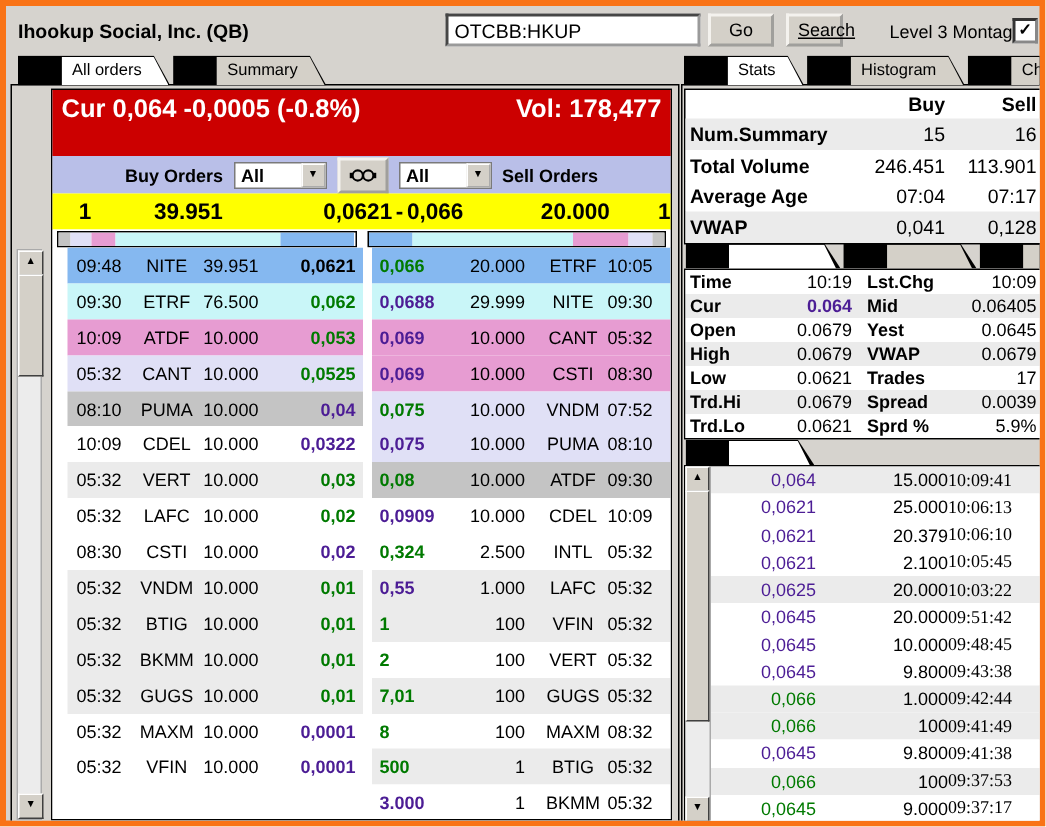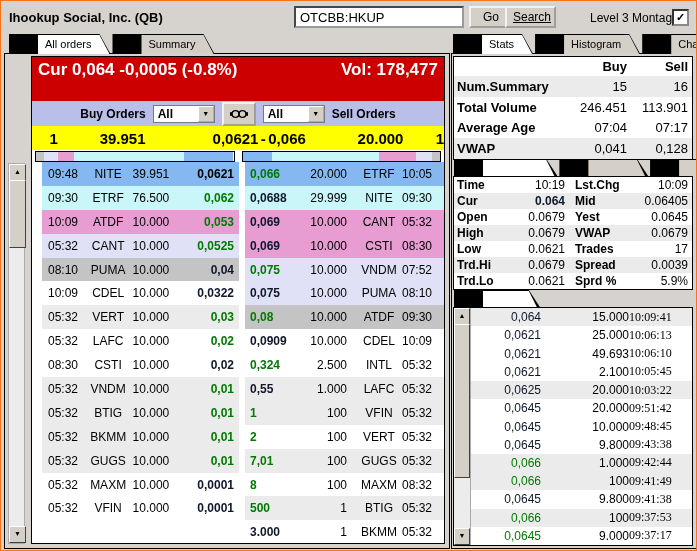--- a/index.html
+++ b/index.html
@@ -1,28 +1,28 @@
 <!DOCTYPE html>
 <html><head>
 <meta charset="utf-8">
 <style>
   html,body{margin:0;padding:0;background:#fff;}
   .window{position:relative;width:697px;height:551px;box-sizing:border-box;
-    background:#d6d3ce;border:1px solid #f97316;overflow:hidden;
+    background:#d6d3ce;border:4px solid #f97316;overflow:hidden;
     font-family:"Liberation Sans",sans-serif;color:#000;}
   
   .title{position:absolute;left:8px;top:9px;font-size:13px;font-weight:bold;}
   .symbol-input{position:absolute;left:293px;top:5px;width:158px;height:16px;
     border:2px inset #9a9a9a;background:#fff;font-family:"Liberation Sans",sans-serif;
     font-size:13px;padding:1px 4px;}
   .btn{position:absolute;top:5px;height:22px;background:#d4d0c8;
     border:2px outset #f4f2ee;font-family:"Liberation Sans",sans-serif;
     font-size:12px;text-align:center;}
   #go-btn{left:468px;width:44px;}
-  #search-btn{left:504px;width:51px;text-decoration:underline;}
+  #search-btn{left:520px;width:38px;text-decoration:underline;}
   .montage-label{position:absolute;left:589px;top:10px;font-size:12px;}
   .checkbox{position:absolute;left:671px;top:8px;width:13px;height:13px;
     background:#fff;border:2px inset #888;font-size:11px;line-height:12px;
     text-align:center;font-weight:bold;}
   
   .tabstrip{position:absolute;top:33px;height:20px;display:flex;gap:2px;z-index:3;}
   #left-tabs{left:8px;} #right-tabs{left:452px;}
   #quote-tabs{left:453px;top:158px;height:17px;} #trades-tabs{left:453px;top:289px;height:17px;}
   .tab{background:#000;clip-path:polygon(0 0,calc(100% - 11px) 0,100% 100%,0 100%);
     padding:1px 1px 0 1px;}
@@ -68,21 +68,21 @@
   .c-size{flex:1;text-align:right;padding-right:14px;}
   .c-price{width:54px;text-align:right;padding-right:5px;font-weight:bold;}
   .c-price-r{width:58px;padding-left:5px;font-weight:bold;}
   .c-size-r{flex:1;text-align:right;padding-right:9px;}
   .c-mmid-r{width:46px;text-align:center;}
   .c-time-r{width:42px;text-align:left;}
   
   .bg-blue{background:#85b8f0;} .bg-cyan{background:#c9f6f8;} .bg-pink{background:#e79cd2;}
   .bg-lav{background:#e0e0f6;} .bg-gray{background:#c4c4c4;} .bg-lgray{background:#ebebeb;}
   .bg-white{background:#fff;}
-  .c-green{color:#007a00;} .c-red{color:#0f172a;} .c-black{color:#000;}
+  .c-green{color:#007a00;} .c-red{color:#4c1d95;} .c-black{color:#000;}
   
   .sb{position:absolute;width:17px;background:#ececec;border:1px solid #aaa;box-sizing:border-box;}
   #book-sb{left:3px;top:109px;height:381px;}
   .sb-btn{position:absolute;left:0;width:15px;height:15px;background:#d4d0c8;
     border:1px solid;border-color:#fff #404040 #404040 #fff;font-size:7px;
     text-align:center;line-height:14px;}
   .sb-up{top:0;} .sb-down{bottom:0;}
   .sb-thumb{position:absolute;left:0;width:15px;background:#d4d0c8;
     border:1px solid;border-color:#fff #404040 #404040 #fff;}
   #book-sb .sb-thumb{top:16px;height:66px;}
@@ -502,21 +502,21 @@
             <span class="t-size">15.000</span>
             <span class="t-time">10:09:41</span>
           </div>
           <div class="trow bg-white">
             <span class="t-price c-red">0,0621</span>
             <span class="t-size">25.000</span>
             <span class="t-time">10:06:13</span>
           </div>
           <div class="trow bg-white">
             <span class="t-price c-red">0,0621</span>
-            <span class="t-size">49.693</span>
+            <span class="t-size">20.379</span>
             <span class="t-time">10:06:10</span>
           </div>
           <div class="trow bg-white">
             <span class="t-price c-red">0,0621</span>
             <span class="t-size">2.100</span>
             <span class="t-time">10:05:45</span>
           </div>
           <div class="trow bg-lgray">
             <span class="t-price c-red">0,0625</span>
             <span class="t-size">20.000</span>

